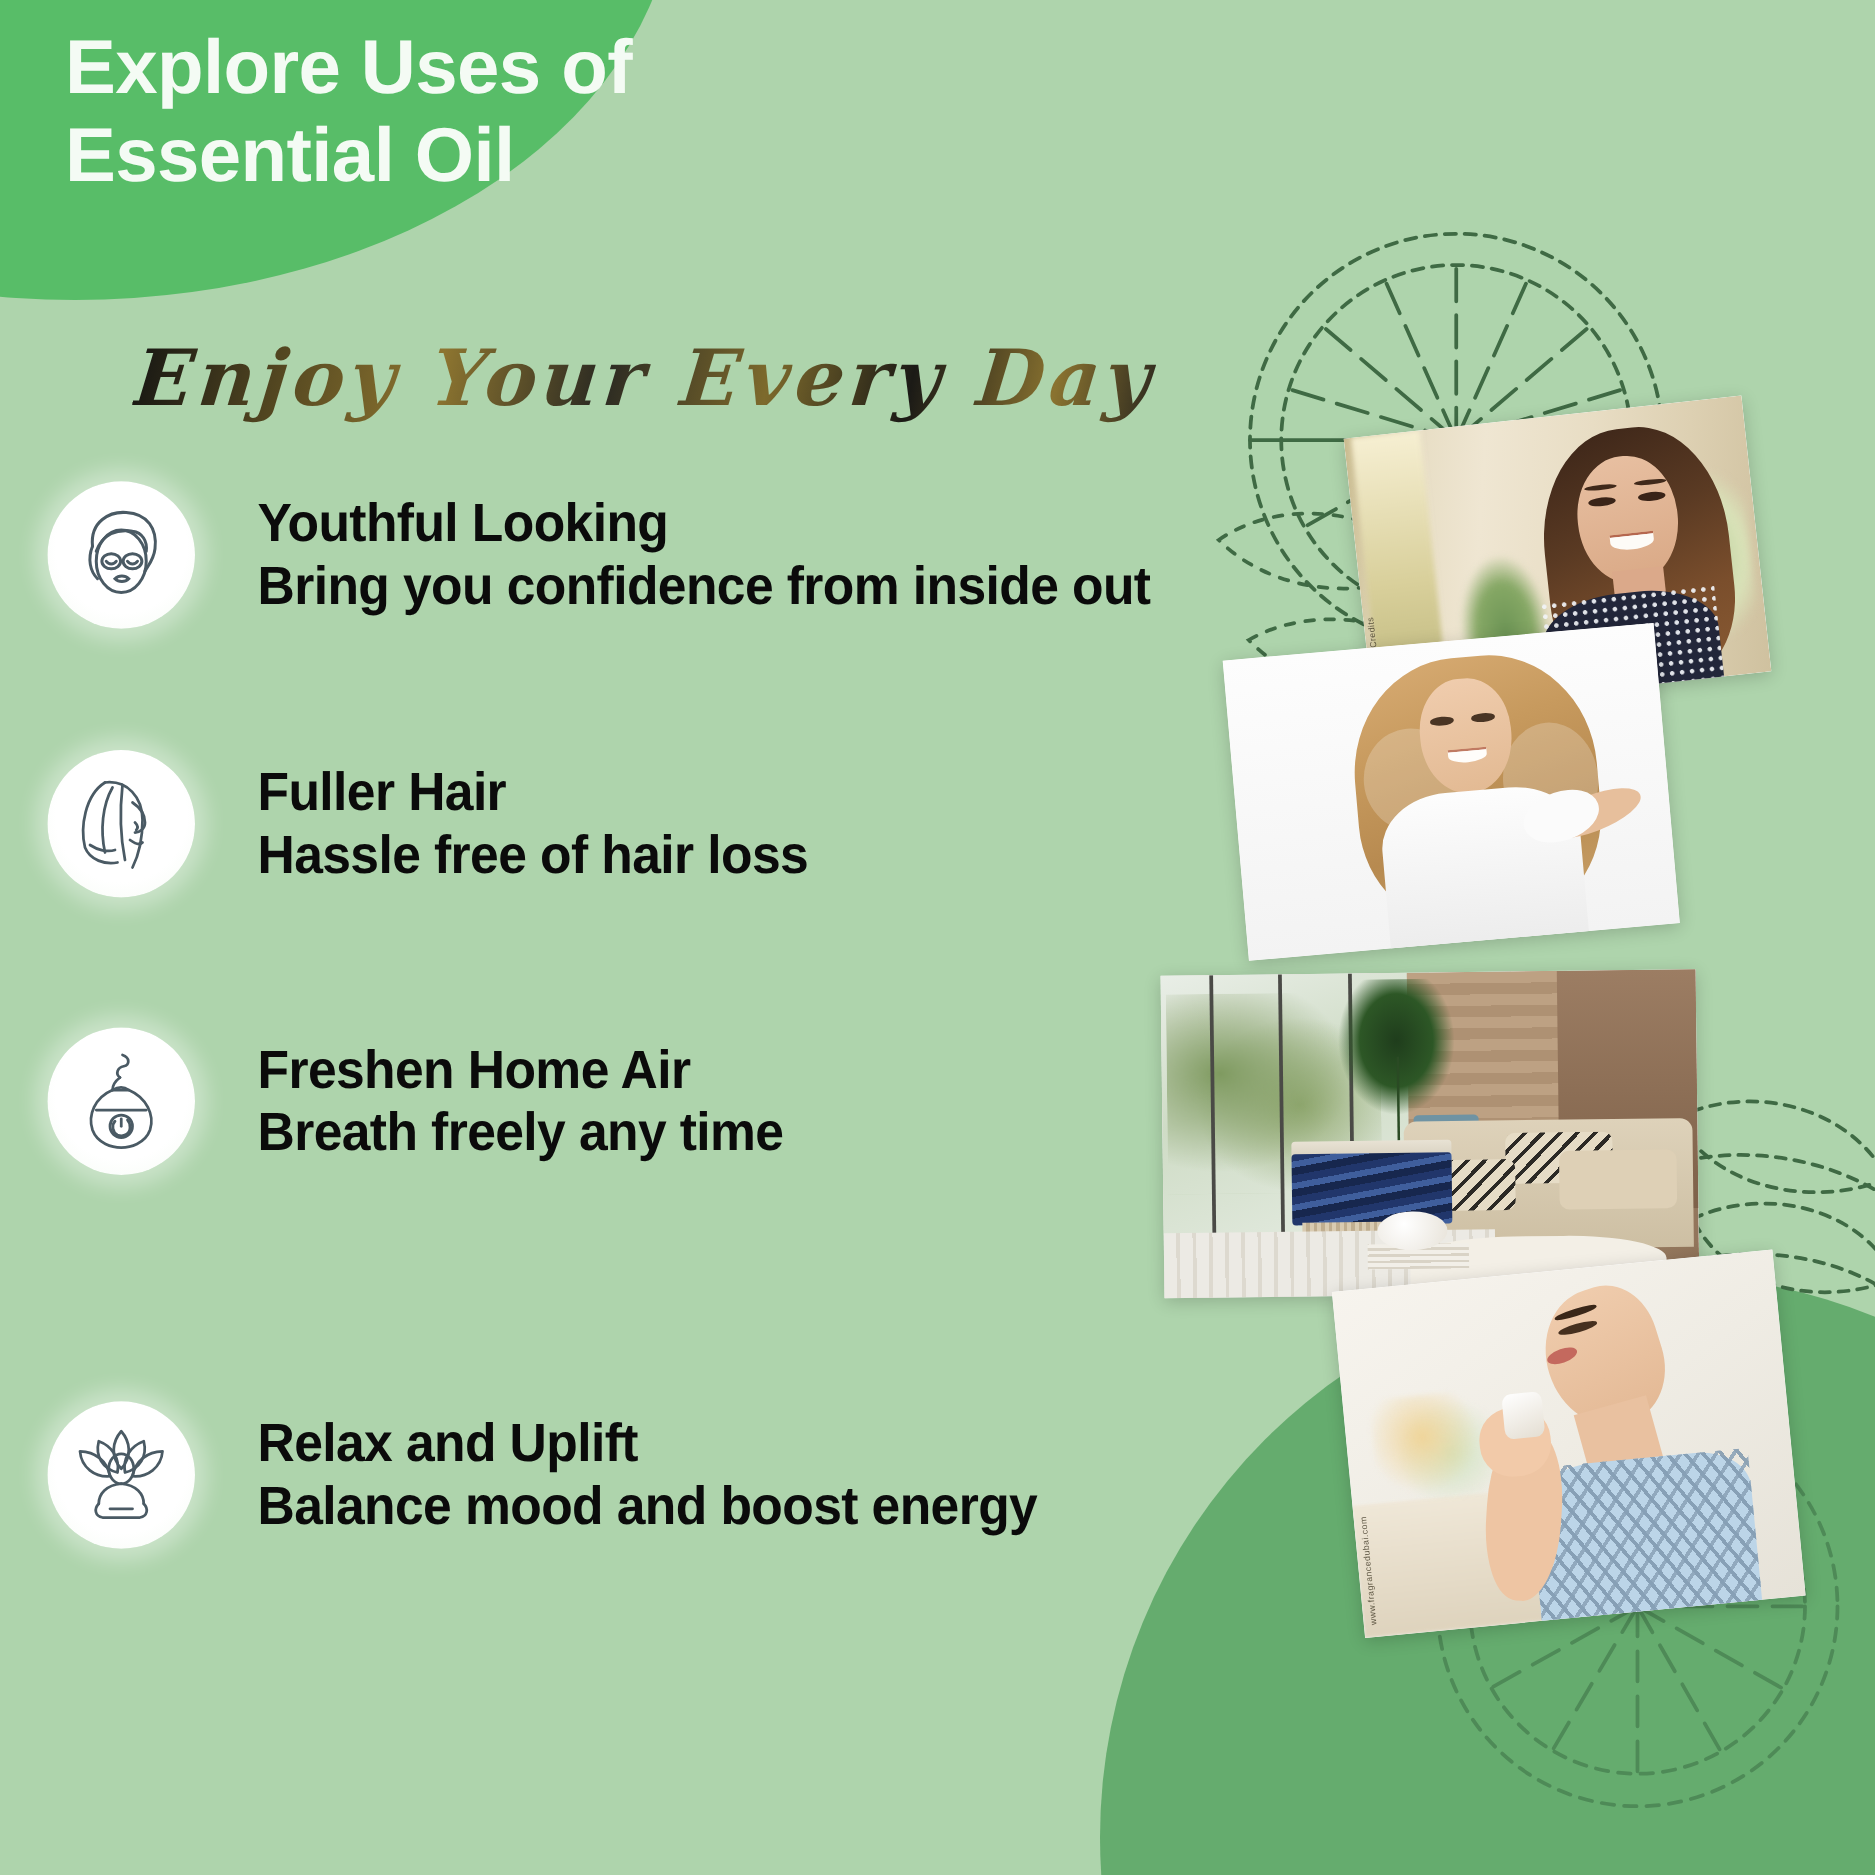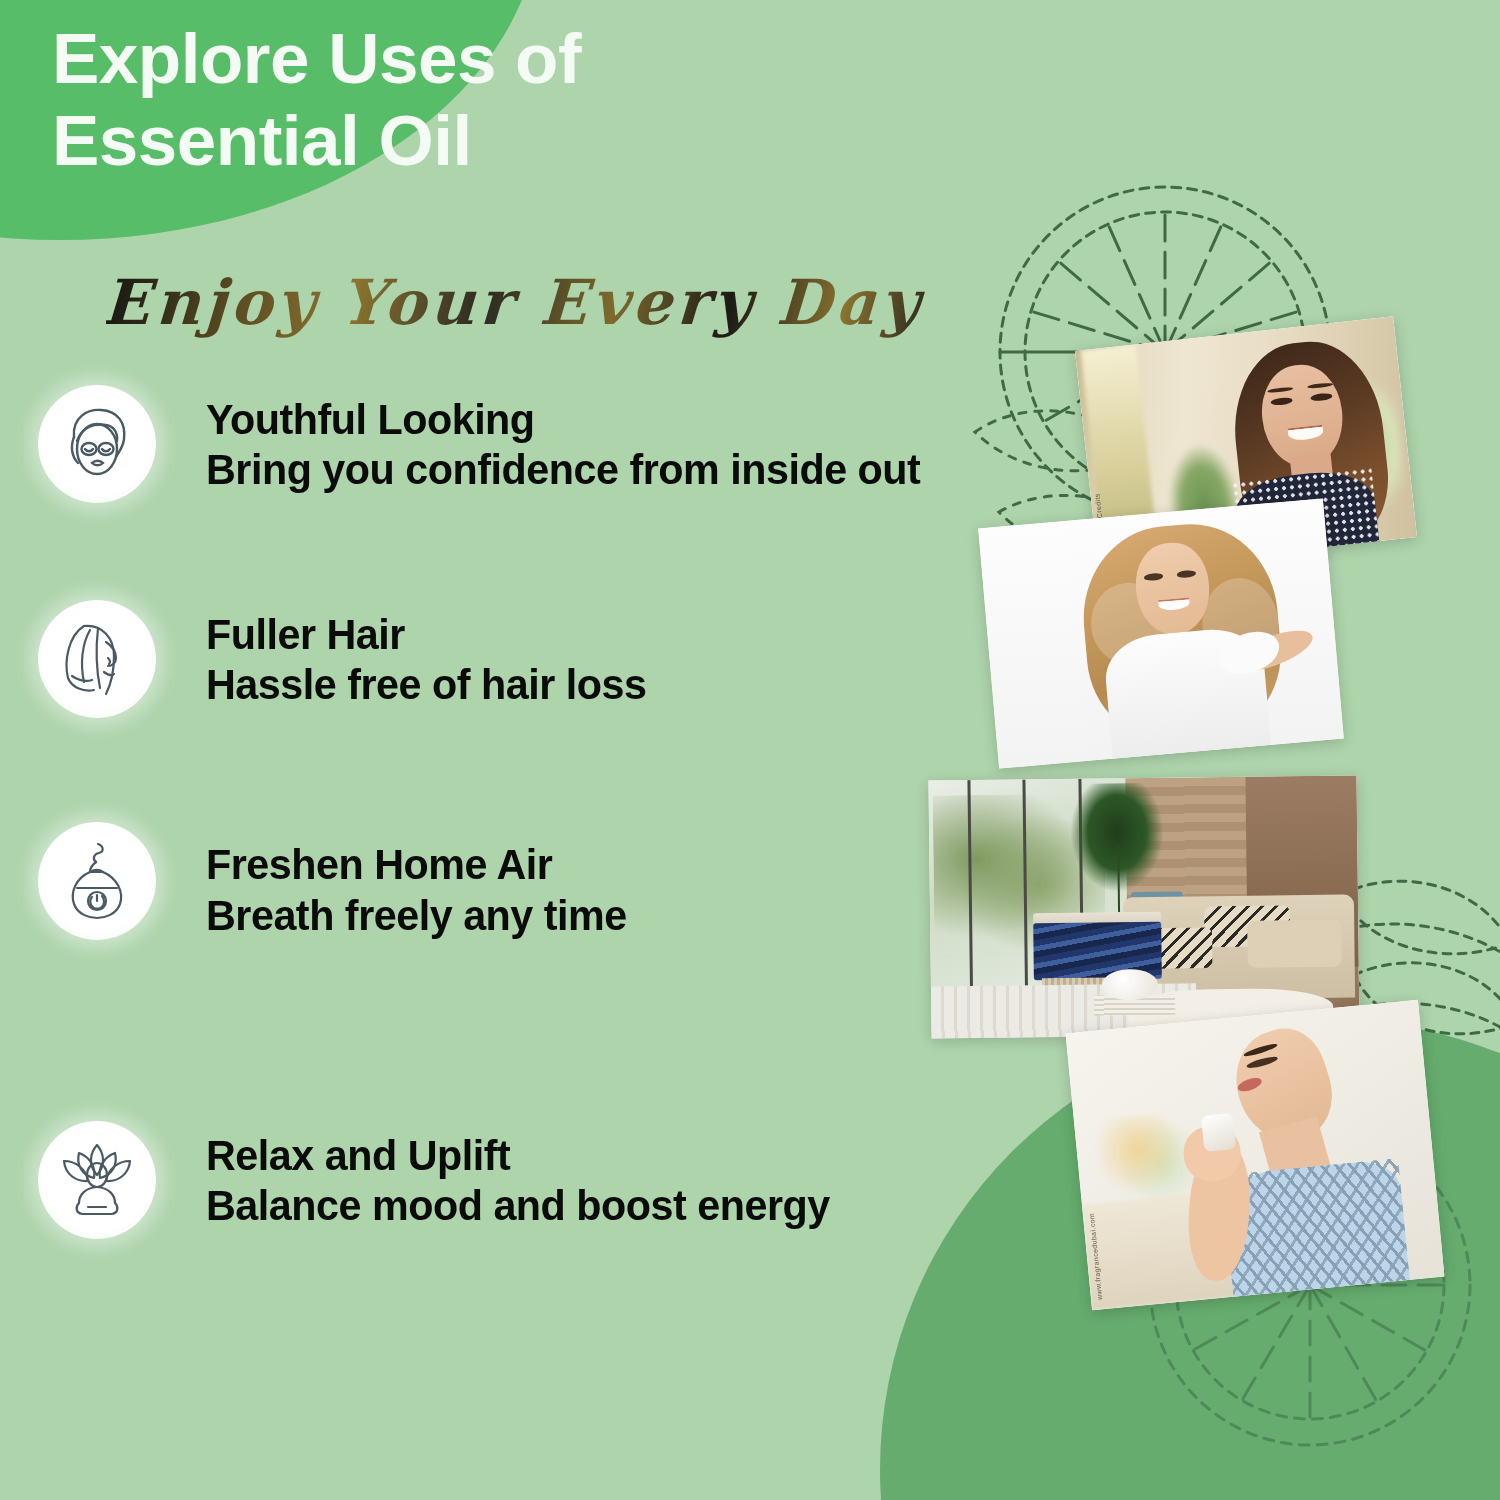--- a/index.html
+++ b/index.html
@@ -27,21 +27,21 @@
     border-radius:50%;
     background:#58bd68;
   }
 
   
   .header-text{
     position:absolute;
     left:52px;top:18px;
     color:#f4fbf4;
     font-weight:bold;
-    font-size:71px;
+    font-size:61px;
     line-height:1.16;
     letter-spacing:-0.5px;
     white-space:pre-line;
     z-index:6;
   }
 
   
   .tagline{
     position:absolute;
     left:108px;top:266px;
@@ -323,21 +323,21 @@
           <path d="M52 26 C 58 30, 62 36, 62 42 C 62 47, 58 50, 54 50"></path>
           <path d="M54 42 C 56 44, 57 46, 55 48"></path>
           <path d="M50 56 C 54 59, 58 60, 60 58"></path>
           <path d="M18 60 C 24 64, 32 66, 38 64"></path>
         </svg>
       </div>
       <div class="feat-text">Fuller Hair
 Hassle free of hair loss</div>
     </div>
 
-    <div class="feature" style="left:38px;top:822px;align-items:flex-end;">
+    <div class="feature" style="left:38px;top:822px;">
       <div class="feat-icon">
         <svg width="86" height="86" viewBox="0 0 86 86" fill="none" stroke="#4a5a64" stroke-width="2.2" stroke-linecap="round">
           <path d="M44 6 C 50 8, 50 14, 45 15 C 40 16, 38 21, 42 24"></path>
           <path d="M42 24 C 38 27, 36 31, 36 34"></path>
           <path d="M36 34 C 22 40, 16 54, 20 66 C 24 77, 36 80, 43 80 C 50 80, 62 77, 66 66 C 70 54, 63 40, 49 34 Z"></path>
           <path d="M36 34 C 41 31, 45 31, 49 34"></path>
           <line x1="23" y1="50" x2="63" y2="50"></line>
           <circle cx="43" cy="63" r="9"></circle>
           <path d="M43 57 L43 63"></path>
           <path d="M38 59 C 35 62, 36 68, 40 70 C 45 72, 50 69, 50 64 C 50 61, 49 59, 48 58"></path>

